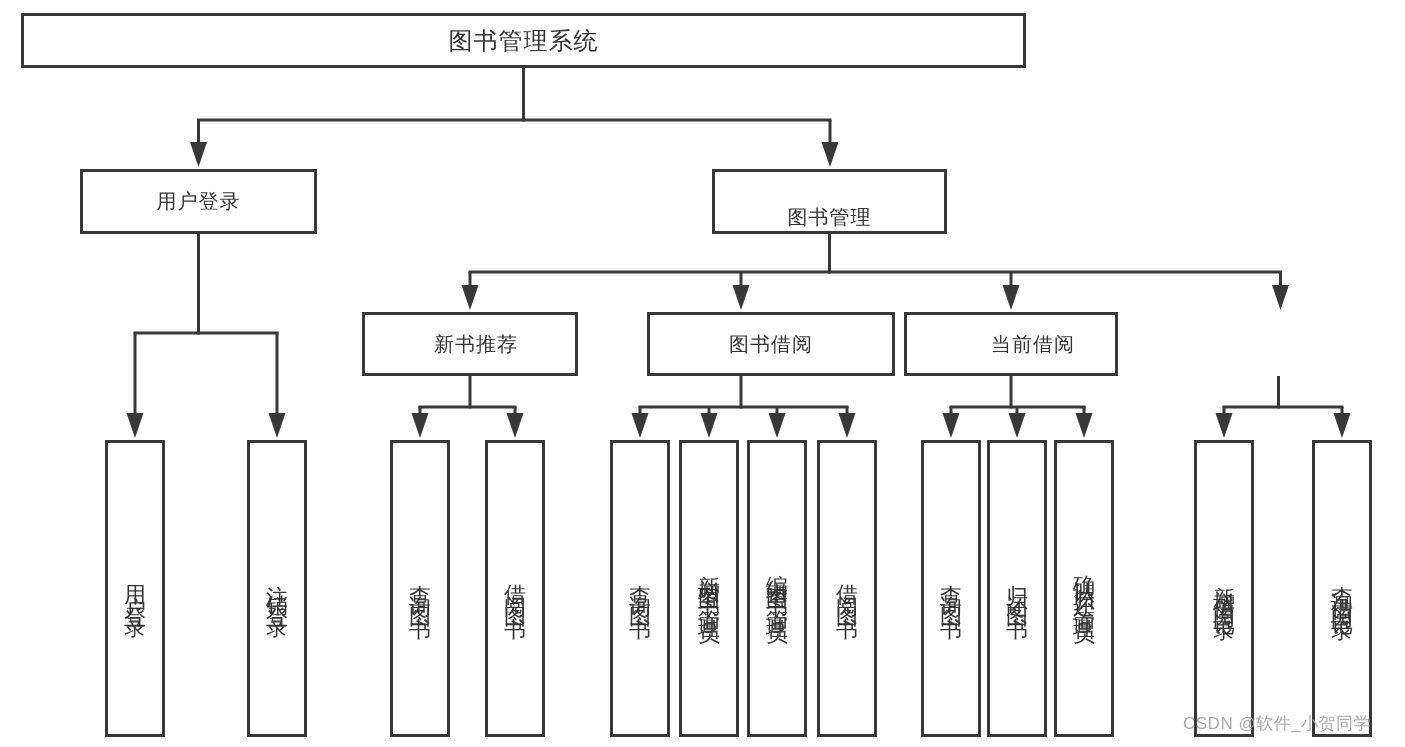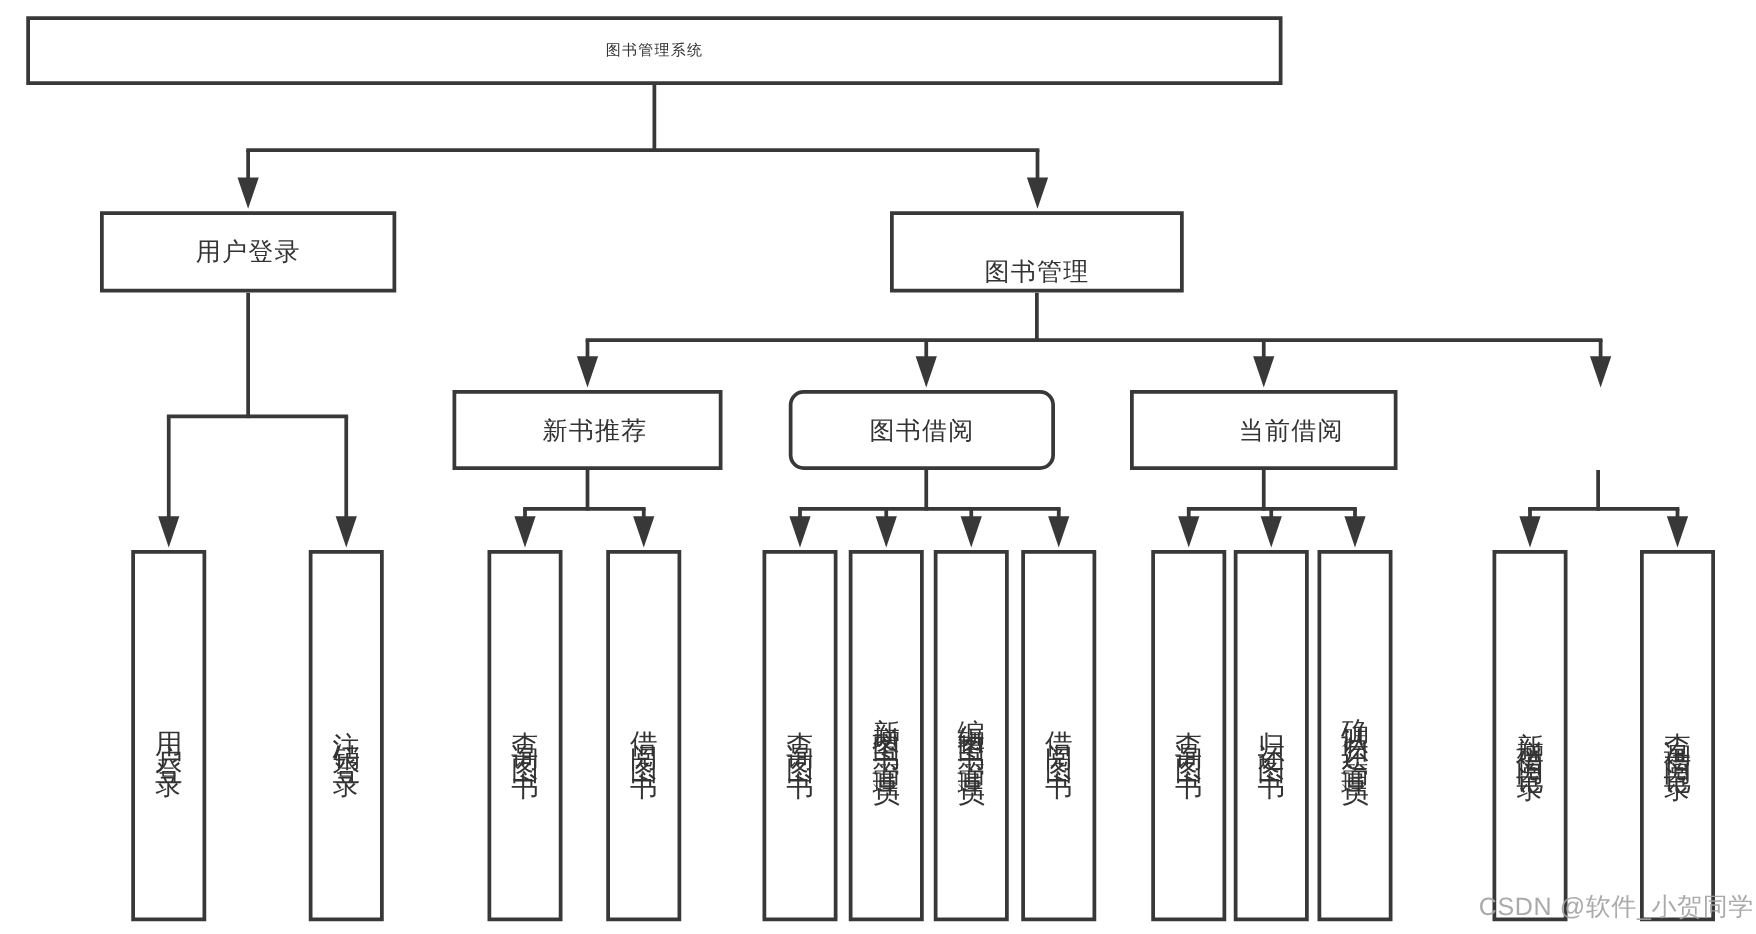--- a/index.html
+++ b/index.html
@@ -7,30 +7,30 @@
     position:relative; width:1405px; height:747px; background:#ffffff;
     font-family:"Liberation Sans", sans-serif; overflow:hidden;
   }
   .connector-layer { position:absolute; left:0; top:0; z-index:1; }
   .node {
     position:absolute; box-sizing:border-box; background:#ffffff;
     border:3px solid #383838; color:#333333; z-index:2;
     display:flex; align-items:center; justify-content:center;
   }
   .h-node { font-size:20px; letter-spacing:1px; white-space:nowrap; }
-  .root-node { font-size:12px; }
+  .root-node { font-size:24px; }
   .v-node span {
     writing-mode:vertical-rl; text-orientation:mixed;
     font-size:22px; line-height:1.0; white-space:nowrap;
   }
   .v-short span { letter-spacing:11px; }
   .v-long  span { letter-spacing:7px; }
   .watermark {
     position:absolute; left:1183px; top:712px; z-index:5;
-    font-size:20px; color:rgba(163,163,163,0.92); letter-spacing:0.5px;
+    font-size:17px; color:rgba(163,163,163,0.92); letter-spacing:0.5px;
     white-space:nowrap;
   }
   svg line     { stroke:#383838; stroke-width:3; }
   svg polygon  { fill:#383838; }
 </style>
 </head>
 <body>
 
 <div class="canvas">
 
@@ -117,21 +117,21 @@
   <div class="node h-node" style="left:80px; top:169px; width:237px; height:65px;">
     <span>用户登录</span>
   </div>
   <div class="node h-node" style="left:712px; top:169px; width:235px; height:65px;align-items:flex-end;">
     <span>图书管理</span>
   </div>
 
   <div class="node h-node" style="left:362px; top:312px; width:216px; height:64px;padding-left:12px;">
     <span>新书推荐</span>
   </div>
-  <div class="node h-node" style="left:631px; top:312px; width:213px; height:64px;border-radius:12px;">
+  <div class="node h-node" style="left:647px; top:312px; width:248px; height:64px;">
     <span>图书借阅</span>
   </div>
   <div class="node h-node" style="left:904px; top:312px; width:214px; height:64px;padding-left:44px;">
     <span>当前借阅</span>
   </div>
 
   <div class="node v-node v-short" style="left:105px; top:440px; width:60px; height:297px;">
     <span>用户登录</span>
   </div>
   <div class="node v-node v-short" style="left:247px; top:440px; width:60px; height:297px;">

